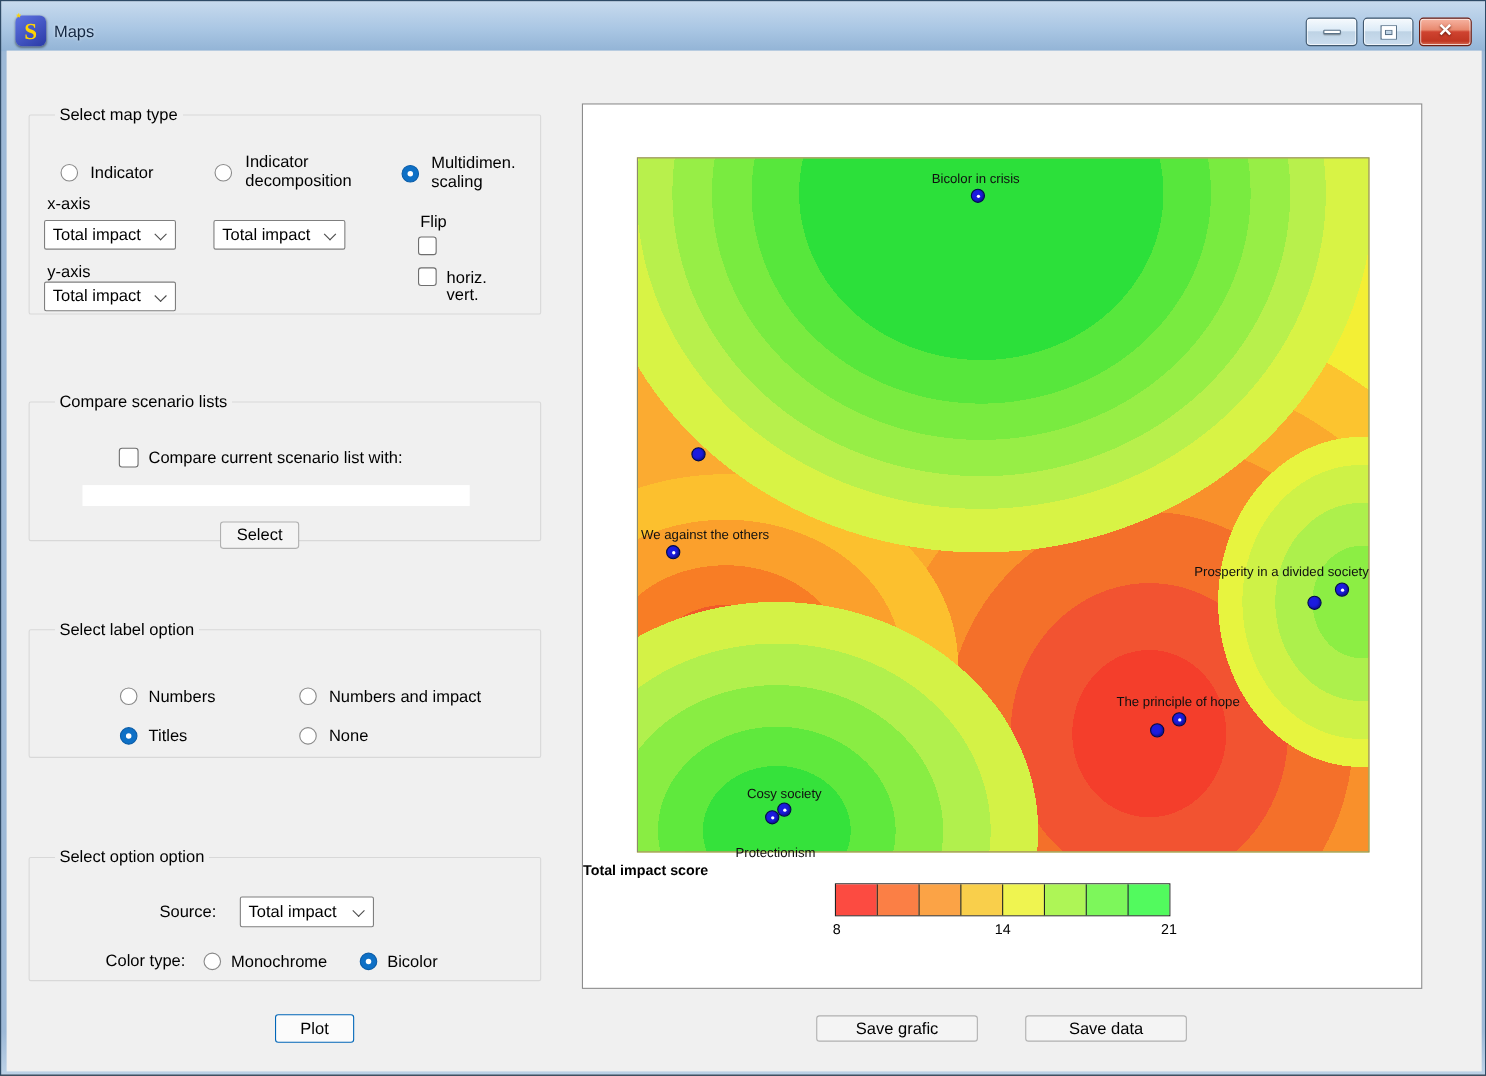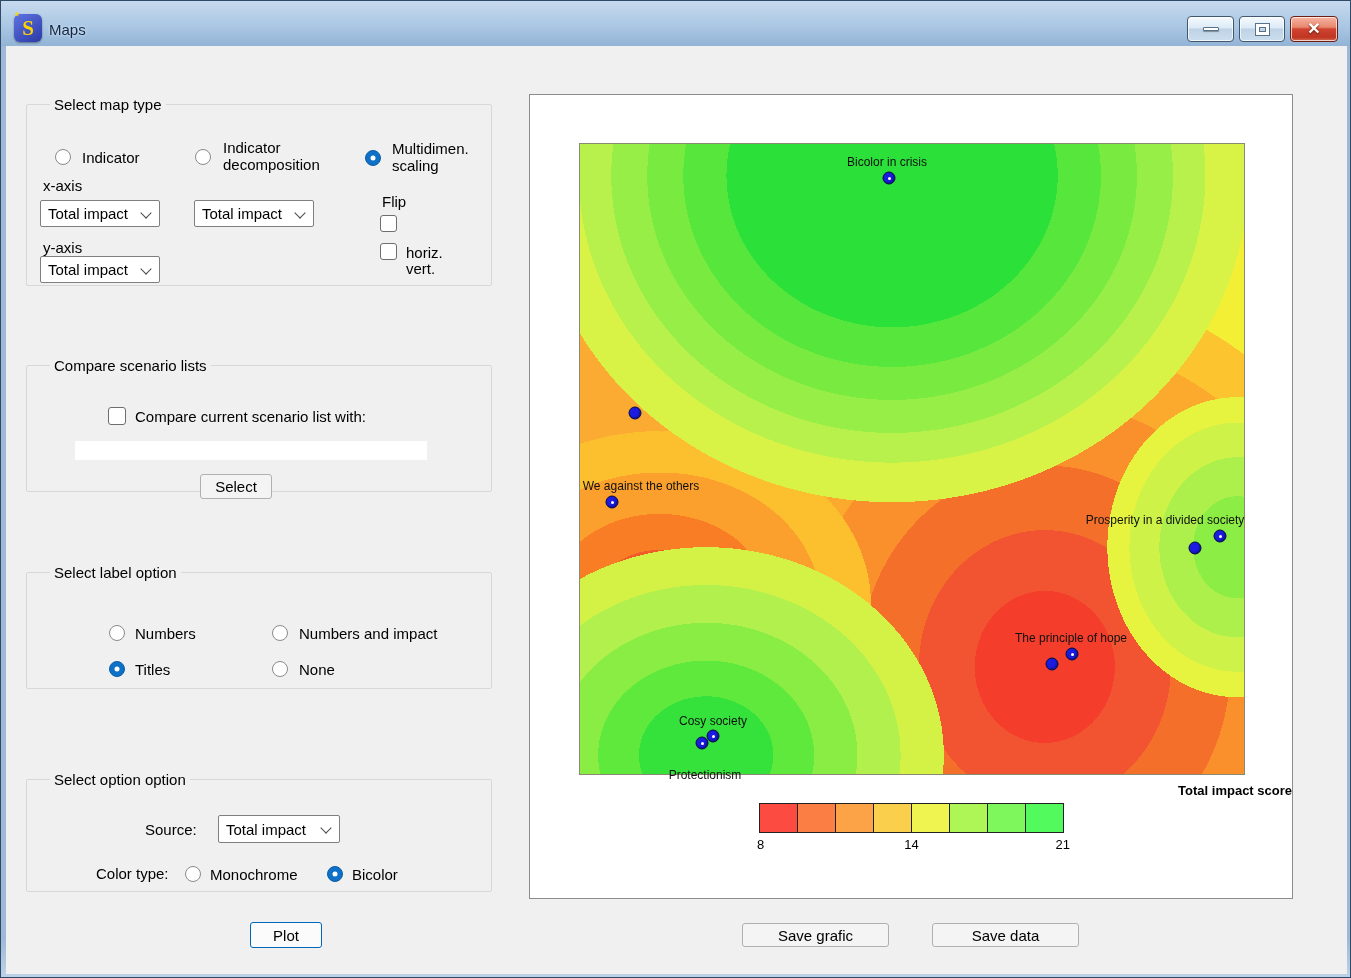--- a/index.html
+++ b/index.html
@@ -51,21 +51,21 @@
       radial-gradient(ellipse 130px 150px at 99% 64%, #8cee44 0 34%, #adf04c 34% 60%, #cef247 60% 83%, #e7f43f 83% 100%, rgba(231,244,63,0) 100%),
       radial-gradient(ellipse 220px 180px at 12% 73%, #f15a29 0 30%, #f87d25 30% 50%, #fba02c 50% 73%, #fcc02e 73% 96%, rgba(252,192,46,0) 96%),
       radial-gradient(ellipse 350px 380px at 70% 83%, #f43e2b 0 20%, #f25331 20% 36%, #f4702a 36% 53%, #f9902b 53% 70%, #fbaa2d 70% 86%, #fcc42f 86% 100%, rgba(252,196,47,0) 100%),
       radial-gradient(ellipse 300px 280px at 7% 41%, #fbab31 0 45%, #fcc030 45% 68%, #f9d834 68% 92%, rgba(249,216,52,0) 92%),
       linear-gradient(135deg, #d8f343 0 36px, #c0f148 36px 76px, #e0f441 76px 120px, rgba(224,244,65,0) 120px);
   }
   .dot{position:absolute;width:13px;height:13px;border-radius:50%;background:#1c1ce0;border:1px solid #000a46;
     transform:translate(-50%,-50%);box-shadow:inset -1px -1px 2px rgba(0,0,40,.45);}
   .dot.ring::after{content:"";position:absolute;left:50%;top:50%;width:3px;height:3px;border-radius:50%;background:#fff;transform:translate(-50%,-50%);}
   .scenario-label{position:absolute;transform:translate(-50%,-50%);font-size:12px;color:#101010;white-space:nowrap;}
-  .cbar-title{position:absolute;left:0;right:0;top:688px;text-align:right;font-size:13px;font-weight:bold;color:#000;}
+  .cbar-title{position:absolute;left:0;right:0;top:688px;text-align:left;font-size:13px;font-weight:bold;color:#000;}
   .colorbar{position:absolute;left:229px;top:708px;width:305px;height:30px;display:flex;border:1px solid #222;}
   .cbar-cell{flex:1;border-left:1px solid #222;}
   .cbar-cell:first-child{border-left:none;}
   .cbar-ticks{position:absolute;left:229px;top:742px;width:305px;height:16px;font-size:13px;color:#000;}
   .tick-left{position:absolute;left:-2px;top:0;}
   .tick-mid{position:absolute;left:50%;top:0;transform:translateX(-50%);}
   .tick-right{position:absolute;right:-6px;top:0;}
 </style>
 </head>
 <body>

